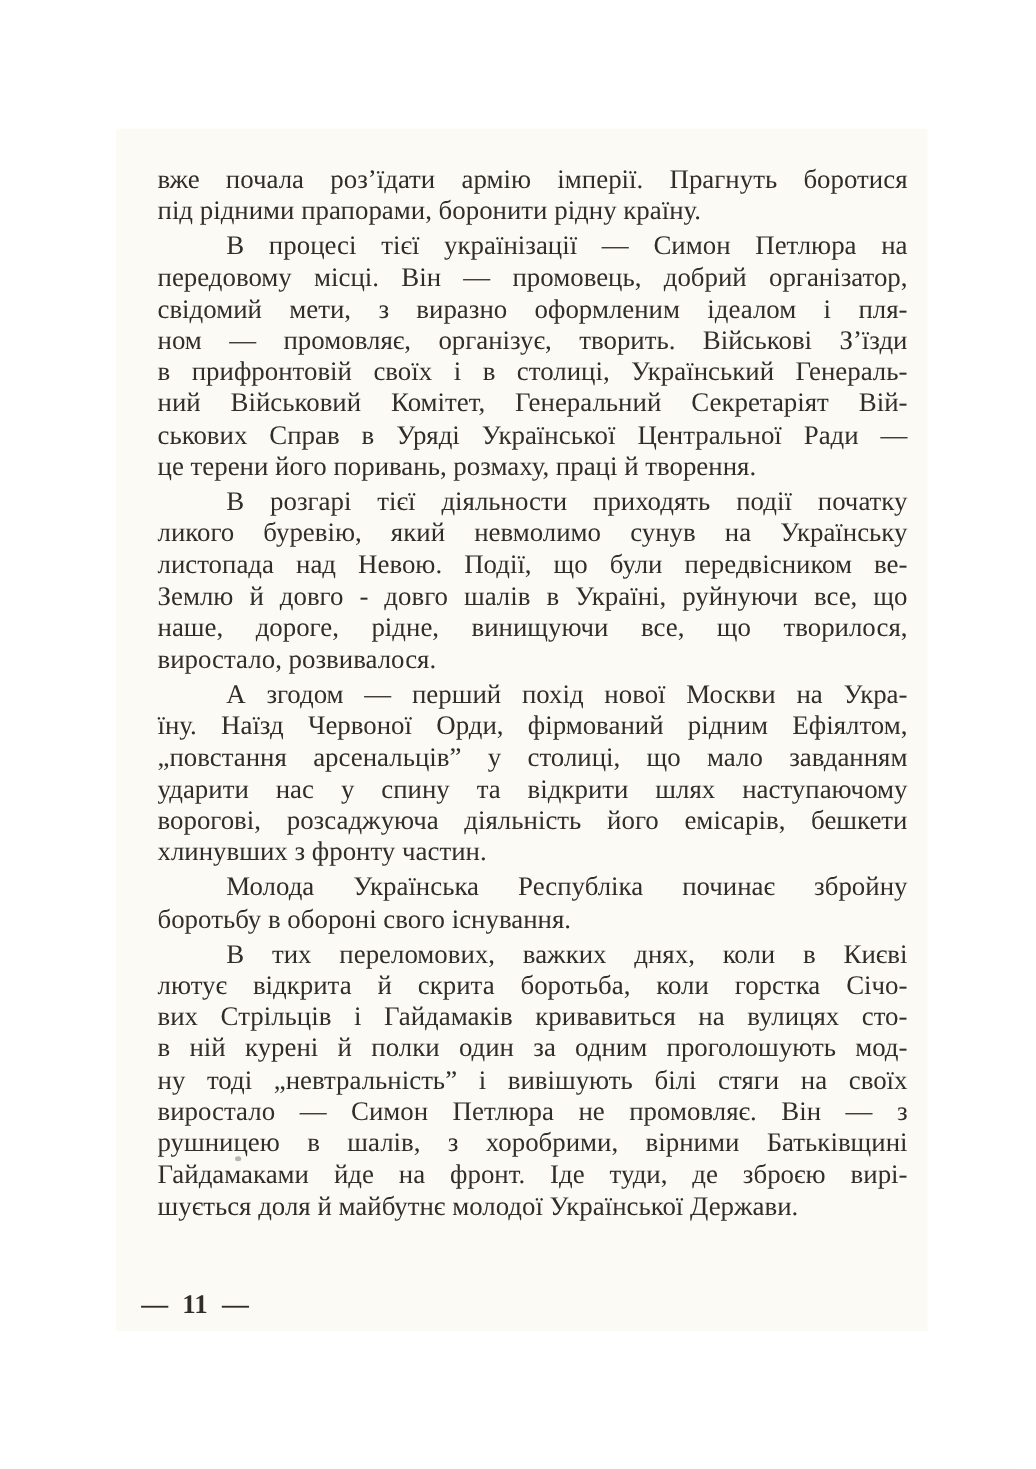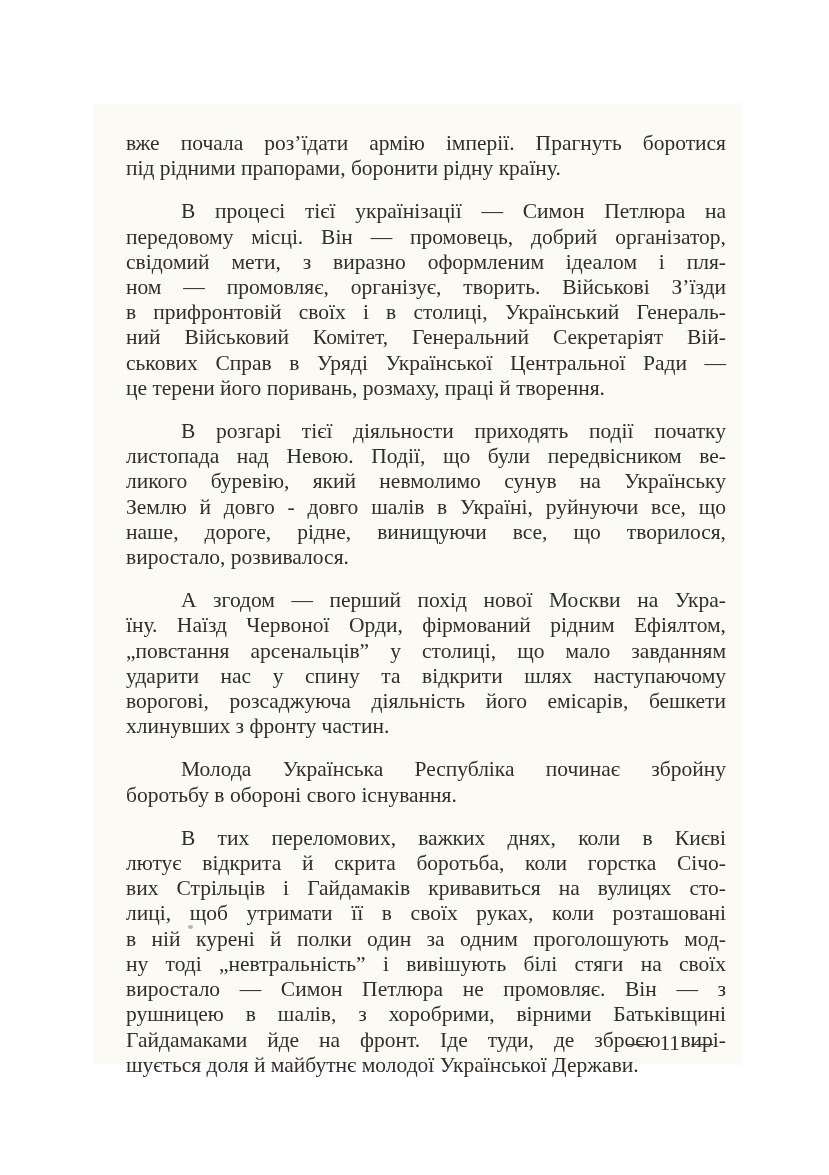--- a/index.html
+++ b/index.html
@@ -29,43 +29,44 @@
     width: 600px;
     color: var(--ink, #312e29);
     font-size: 21.5px;
     line-height: 25.2px;
   }
   p.para {
     margin: 0;
     padding: 0;
   }
   p.para + p.para {
-    margin-top: 18px;
+    margin-top: 3px;
   }
   .line {
     display: block;
     text-align: justify;
     text-align-last: justify;
   }
   .line.para-end {
     text-align: left;
     text-align-last: left;
   }
   p.para.indent .line:first-child {
     text-indent: 55px;
   }
   .page-number {
     position: absolute;
     left: 113px;
     top: 1031px;
     width: 600px;
-    text-align: right;
+    text-align: left;
     color: var(--ink, #312e29);
     font-size: 21.5px;
     word-spacing: 6px;
+    font-weight: bold;
   }
   .scan-speck {
     position: absolute;
     left: 95px;
     top: 822px;
     width: 5px;
     height: 4px;
     border-radius: 50%;
     background: #9a968d;
     opacity: 0.7;
@@ -88,43 +89,42 @@
       <span class="line">передовому місці. Він — промовець, добрий організатор,</span>
       <span class="line">свідомий мети, з виразно оформленим ідеалом і пля-</span>
       <span class="line">ном — промовляє, організує, творить. Військові З’їзди</span>
       <span class="line">в прифронтовій своїх і в столиці, Український Генераль-</span>
       <span class="line">ний Військовий Комітет, Генеральний Секретаріят Вій-</span>
       <span class="line">ськових Справ в Уряді Української Центральної Ради —</span>
       <span class="line para-end">це терени його поривань, розмаху, праці й творення.</span>
     </p>
     <p class="para indent">
       <span class="line">В розгарі тієї діяльности приходять події початку</span>
+      <span class="line">ликого буревію, який невмолимо сунув на Українську</span>
       <span class="line">листопада над Невою. Події, що були передвісником ве-</span>
-      <span class="line">ликого буревію, який невмолимо сунув на Українську</span>
       <span class="line">Землю й довго - довго шалів в Україні, руйнуючи все, що</span>
       <span class="line">наше, дороге, рідне, винищуючи все, що творилося,</span>
       <span class="line para-end">виростало, розвивалося.</span>
     </p>
     <p class="para indent">
       <span class="line">А згодом — перший похід нової Москви на Укра-</span>
       <span class="line">їну. Наїзд Червоної Орди, фірмований рідним Ефіялтом,</span>
       <span class="line">„повстання арсенальців” у столиці, що мало завданням</span>
       <span class="line">ударити нас у спину та відкрити шлях наступаючому</span>
       <span class="line">ворогові, розсаджуюча діяльність його емісарів, бешкети</span>
       <span class="line para-end">хлинувших з фронту частин.</span>
     </p>
     <p class="para indent">
       <span class="line">Молода Українська Республіка починає збройну</span>
       <span class="line para-end">боротьбу в обороні свого існування.</span>
     </p>
     <p class="para indent">
       <span class="line">В тих переломових, важких днях, коли в Києві</span>
       <span class="line">лютує відкрита й скрита боротьба, коли горстка Січо-</span>
       <span class="line">вих Стрільців і Гайдамаків кривавиться на вулицях сто-</span>
-      <span class="line">лиці, щоб утримати її в своїх руках, коли розташовані</span>
       <span class="line">в ній курені й полки один за одним проголошують мод-</span>
       <span class="line">ну тоді „невтральність” і вивішують білі стяги на своїх</span>
       <span class="line">виростало — Симон Петлюра не промовляє. Він — з</span>
       <span class="line">рушницею в шалів, з хоробрими, вірними Батьківщині</span>
       <span class="line">Гайдамаками йде на фронт. Іде туди, де зброєю вирі-</span>
       <span class="line para-end">шується доля й майбутнє молодої Української Держави.</span>
     </p>
   </main>
 
 <footer class="page-number">— 11 —</footer>

